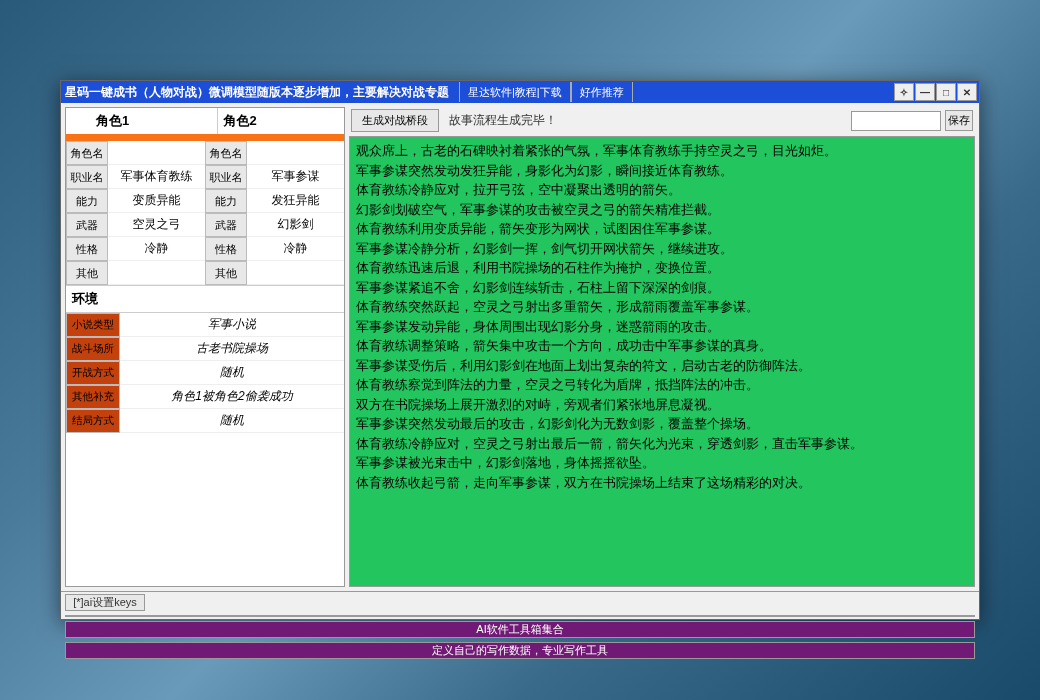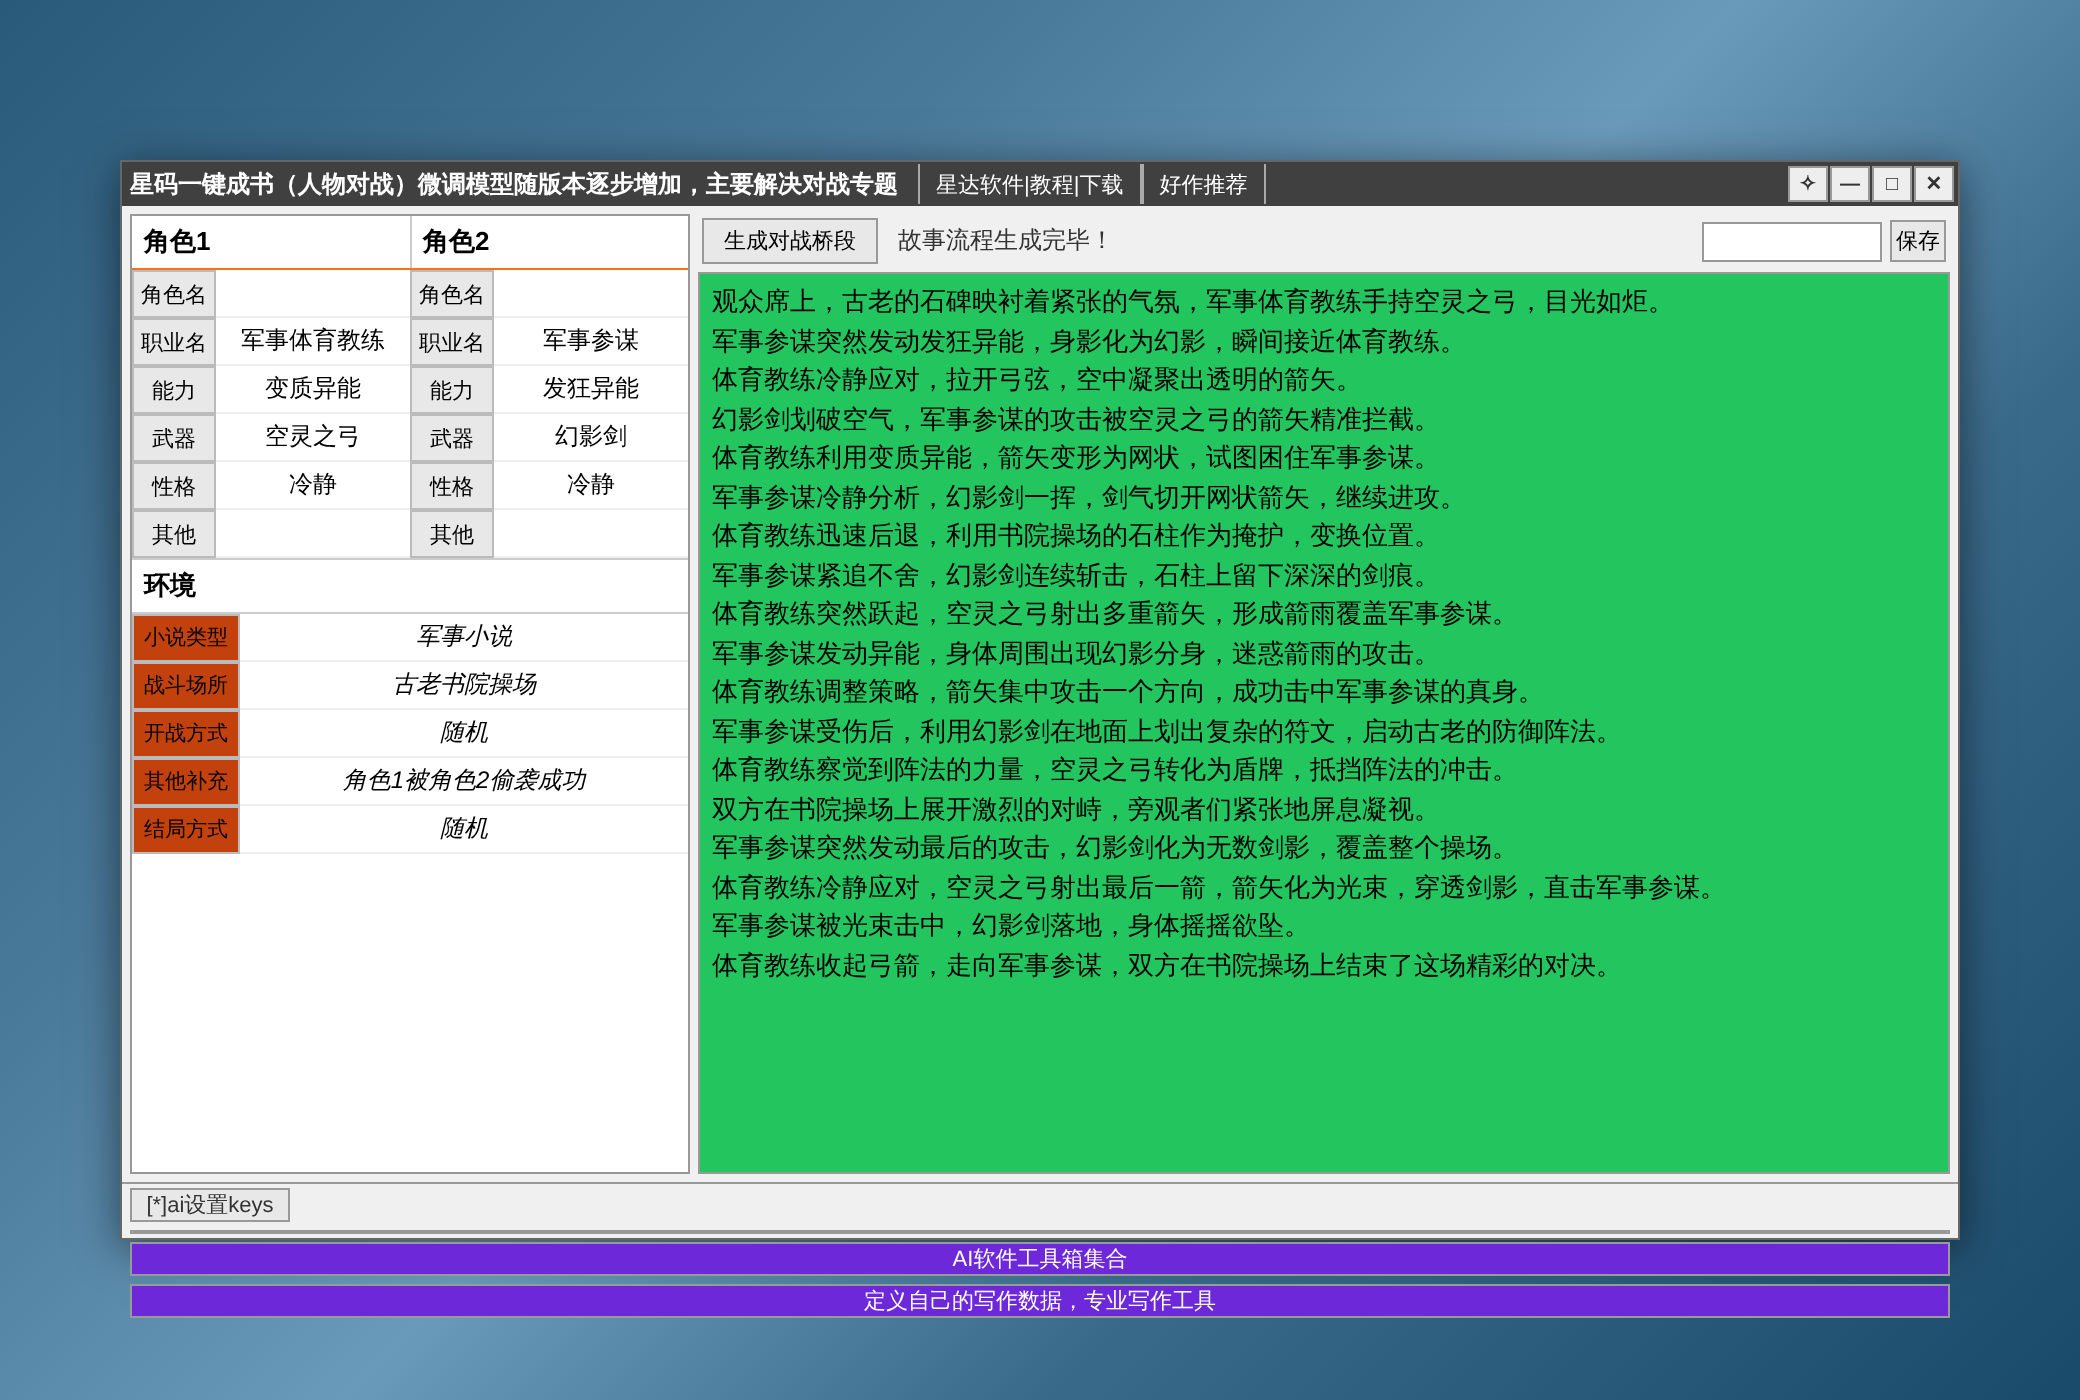--- a/index.html
+++ b/index.html
@@ -11,21 +11,21 @@
   overflow: hidden;
 }
 .window {
   width: 920px; height: 540px;
   background: #f0f0f0;
   border: 1px solid #666;
   box-shadow: 0 4px 20px rgba(0,0,0,0.5);
   display: flex; flex-direction: column;
 }
 .titlebar {
-  height: 22px; background: #404040; color: #fff;
+  height: 22px; background: #1d4ed8; color: #fff;
   display: flex; align-items: center;
   font-size: 12px; font-weight: bold;
   padding-left: 4px;
   text-align: right;
 }
 .titlebar .title { flex: 0 0 auto; }
 .title-links { display: flex; gap: 0; margin-left: 10px; }
 .title-link {
   padding: 0 8px; height: 20px; display: flex; align-items: center;
   border-left: 1px solid #aaa; border-right: 1px solid #aaa;
@@ -40,21 +40,21 @@
 }
 .content {
   flex: 1; display: flex; padding: 4px; gap: 4px; overflow: hidden;
 }
 .left-panel {
   width: 280px; background: #fff; border: 1px solid #999;
   display: flex; flex-direction: column;
   overflow: auto;
 }
 .role-header-row {
-  display: flex; border-bottom: 1px solid #f97316;
+  display: flex; border-bottom: 7px solid #f97316; padding-left: 24px;
 }
 .role-col-header {
   flex: 1; padding: 4px 6px; font-size: 13px; font-weight: bold;
   border-right: 1px solid #ccc;
 }
 .role-col-header:last-child { border-right: none; }
 .attr-grid {
   display: grid;
   grid-template-columns: 42px 1fr 42px 1fr;
 }
@@ -116,21 +116,21 @@
   font-size: 13px; line-height: 1.5; padding: 4px 6px;
   overflow: auto; white-space: pre-wrap;
   font-family: SimSun, serif;
 }
 .footer {
   height: 28px; display: flex; gap: 4px; padding: 2px 4px;
   border-top: 1px solid #999;
   flex-direction: column;
 }
 .footer-btn {
-  border: 1px solid #999; background: #6d28d9; color: #fff;
+  border: 1px solid #999; background: #701a75; color: #fff;
   font-size: 11px; display: flex; align-items: center; justify-content: center;
   cursor: pointer; padding: 0 6px;
 }
 .fb1 { width: 80px; background: #e8e8e8; color: #333; }
 .fb2 { flex: 1.2; background: #e8e8e8; color: #333; letter-spacing: -1px; overflow: hidden; }
 .fb3 { flex: 1; }
 .fb4 { flex: 1; }
 </style>
 </head>
 <body>

